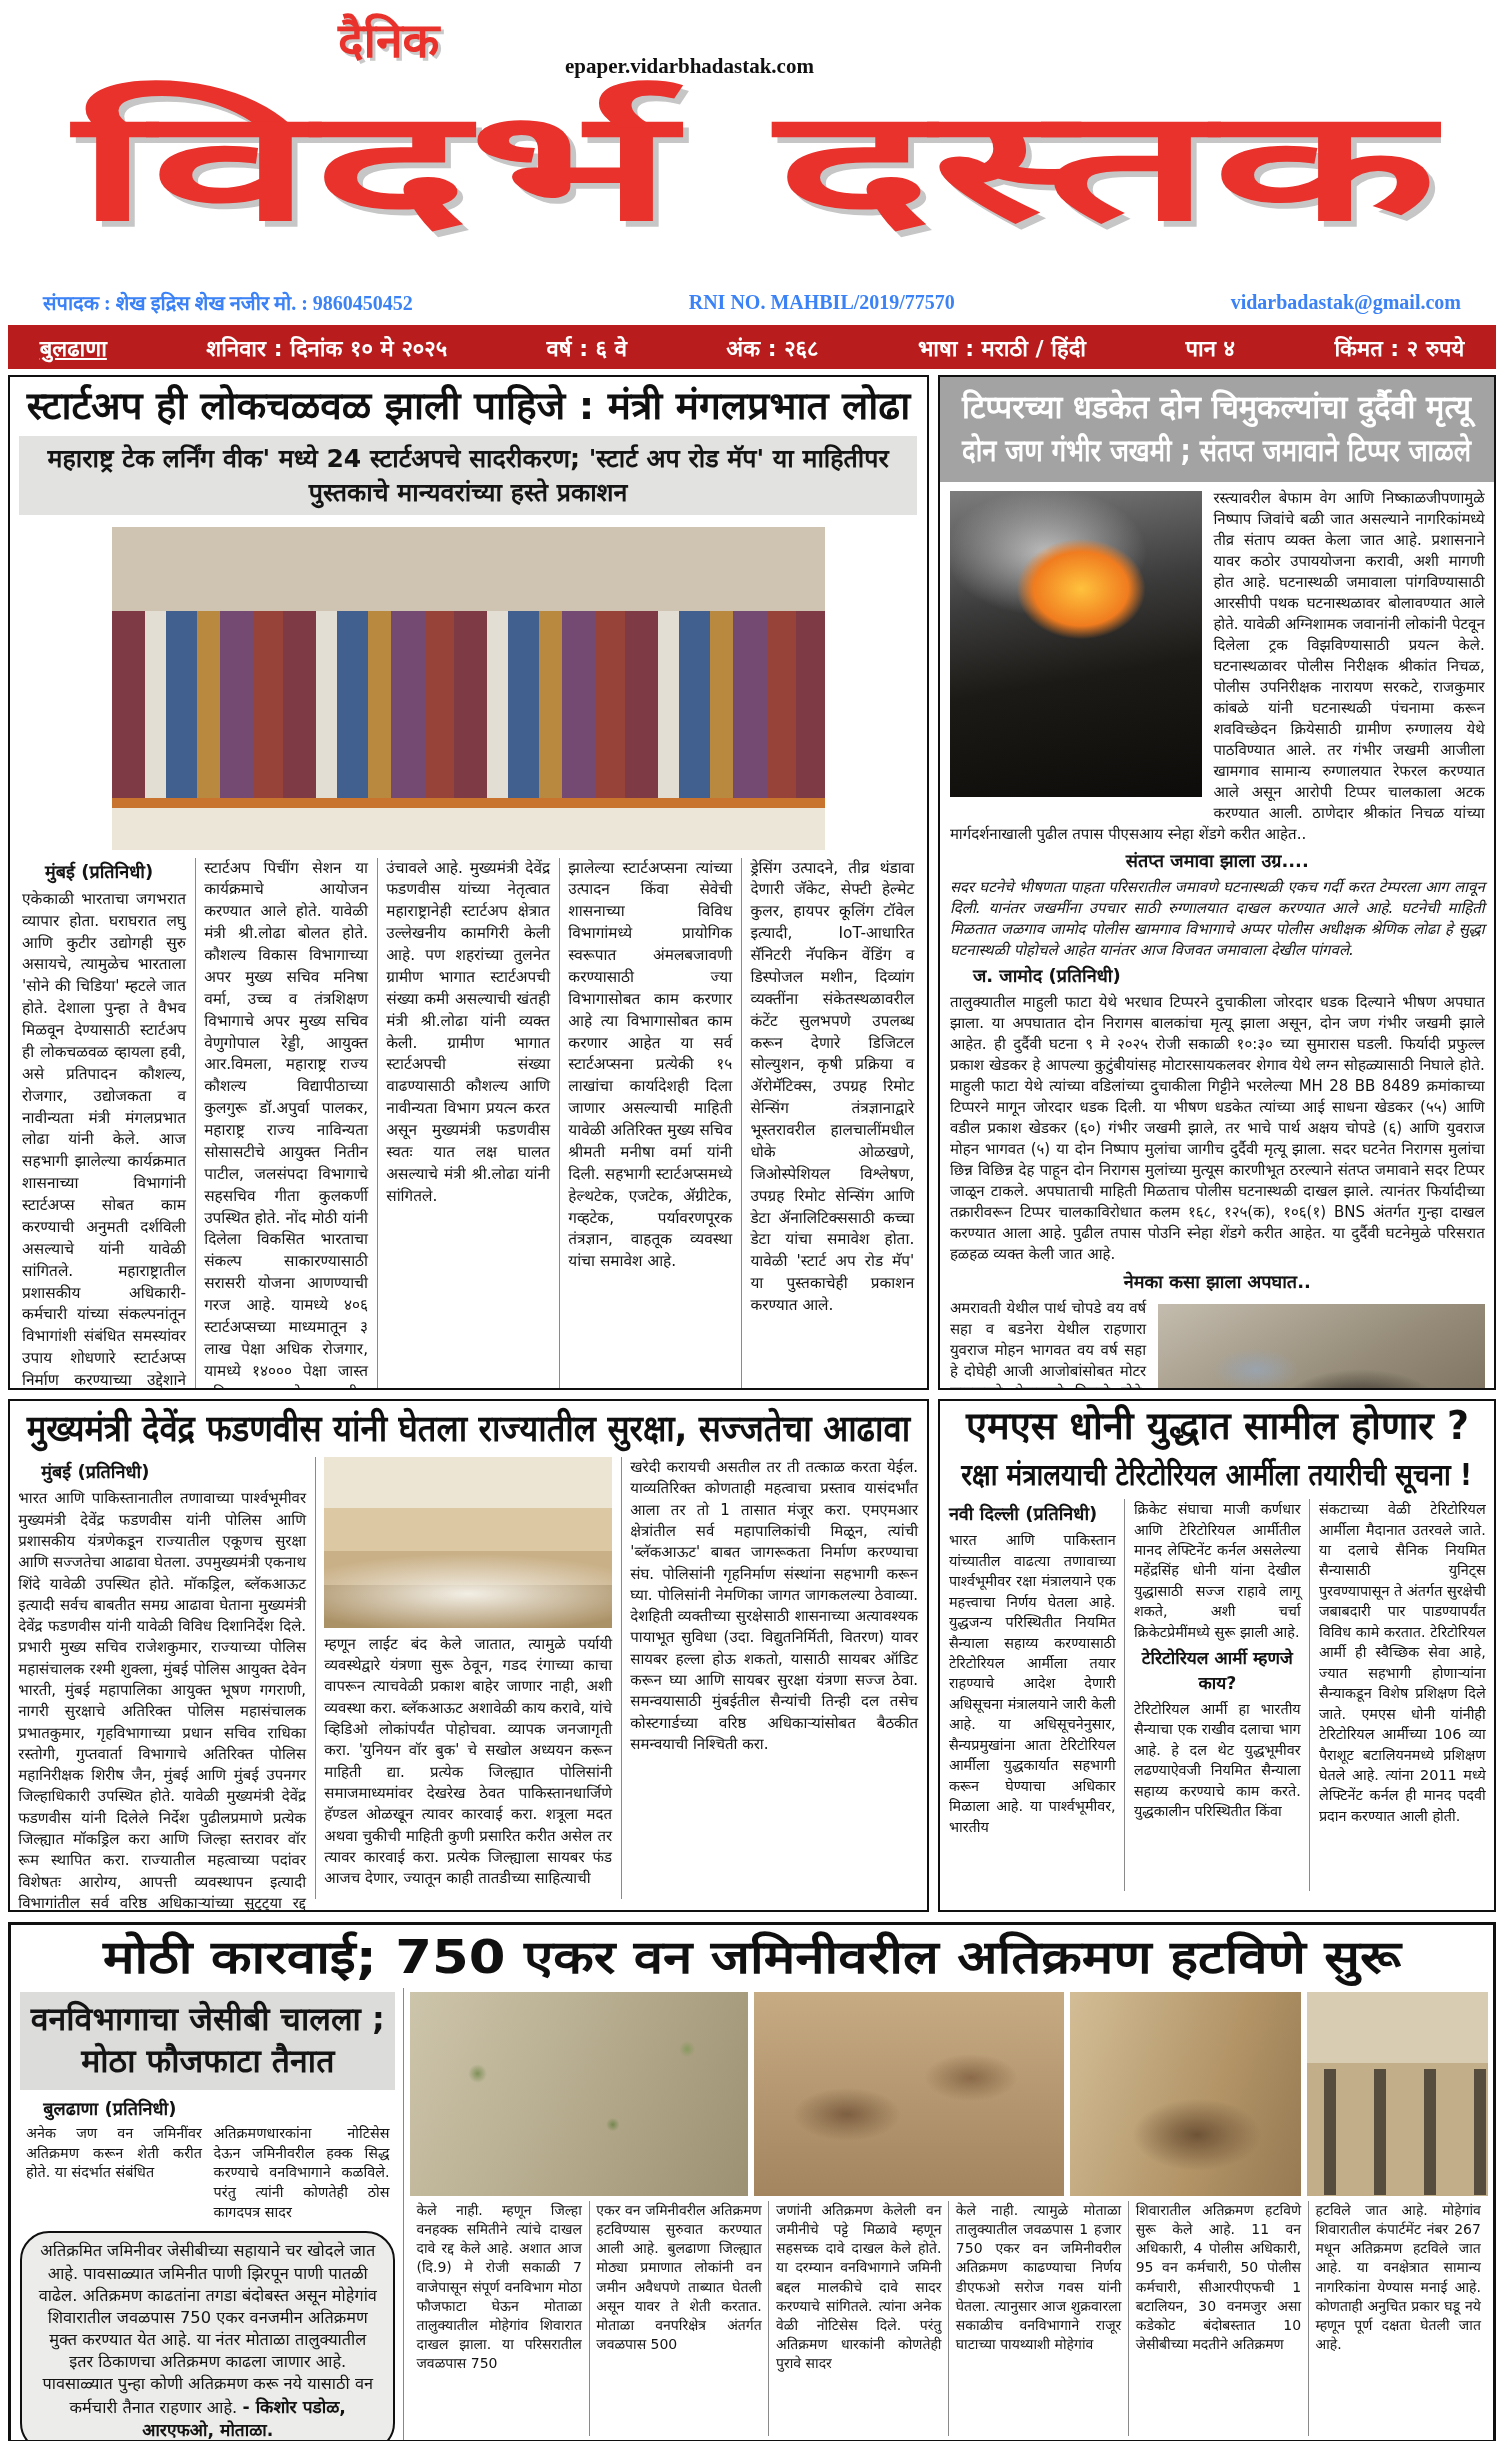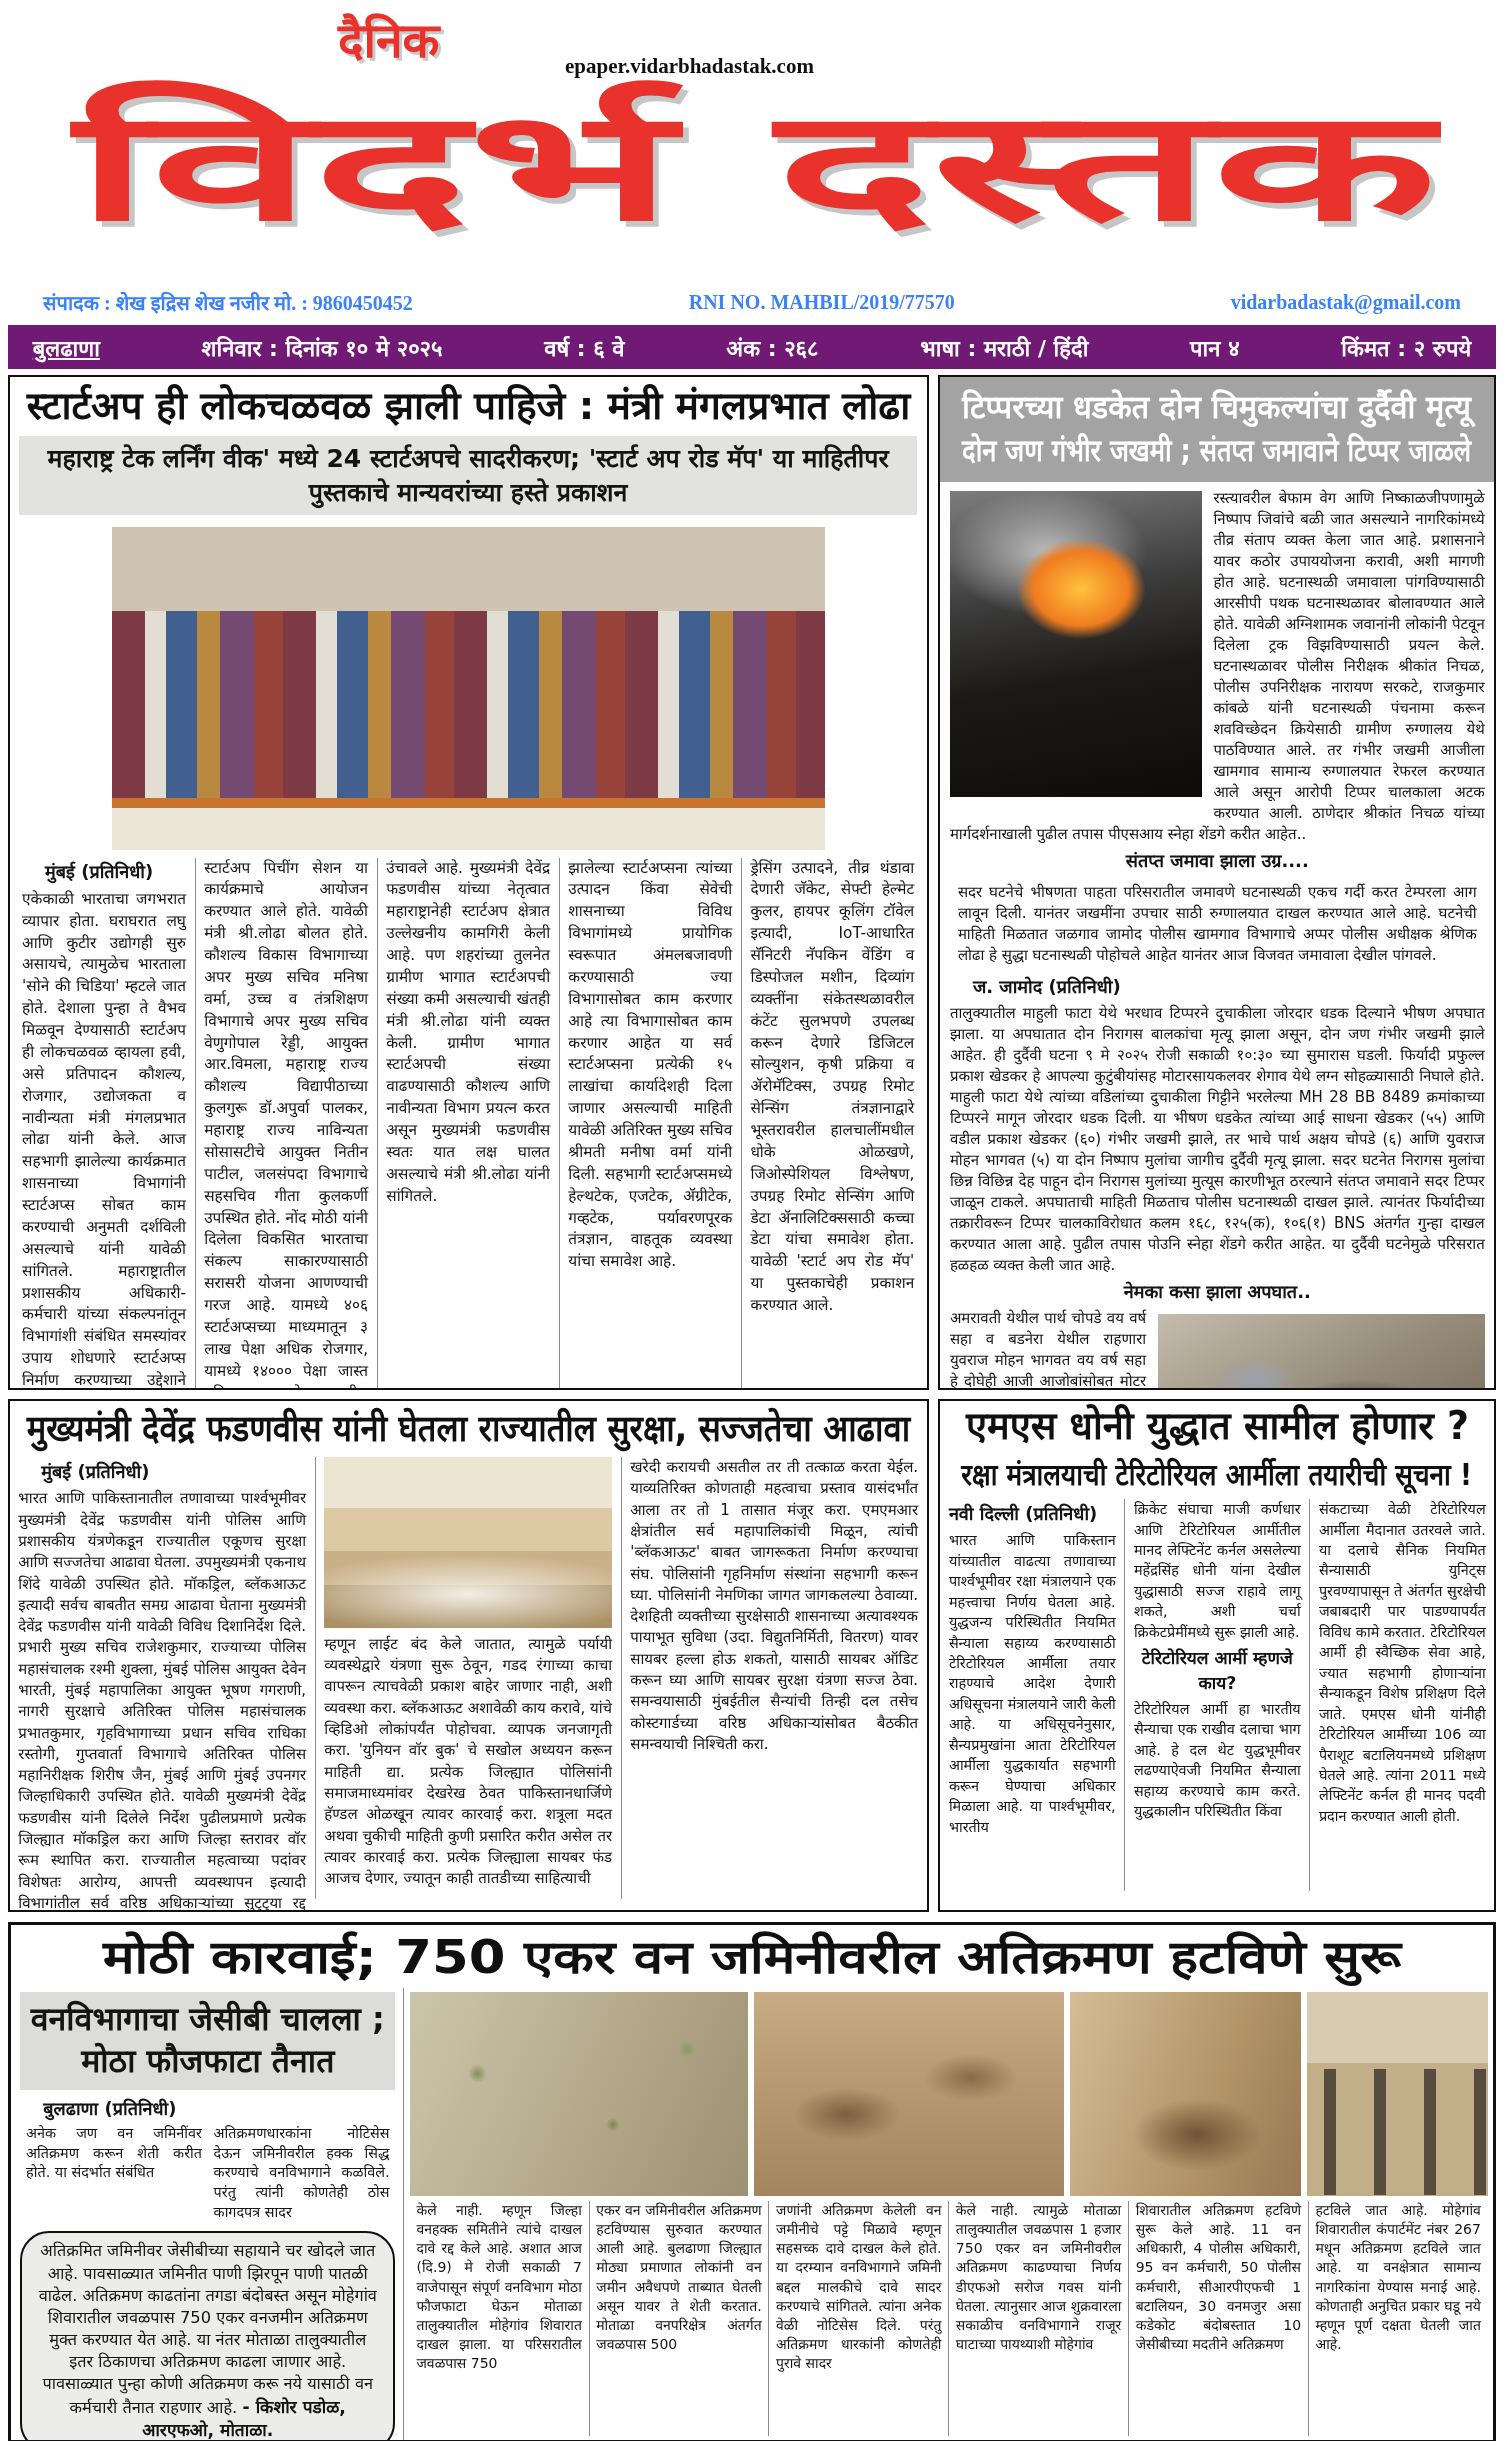--- a/index.html
+++ b/index.html
@@ -7,21 +7,21 @@
   .page{width:1504px;min-height:2441px;position:relative;background:#fff;overflow:hidden;}
 
   
   .masthead{position:relative;height:284px;}
   .mh-daily{position:absolute;left:338px;top:5.8px;color:#e8322b;font-weight:bold;font-size:48px;text-shadow:2.9px 2.9px 0 #c9c9c9;}
   .mh-title-svg{position:absolute;left:67px;top:38px;}
   .mh-url{position:absolute;left:565px;top:54px;font-family:"Liberation Serif",serif;font-weight:bold;font-size:21px;color:#111;}
   .editor-row{display:flex;justify-content:space-between;align-items:center;padding:0 43px;height:37px;font-family:"Liberation Serif",serif;font-weight:bold;font-size:20px;color:#3b82f6;}
 
   
-  .infobar{margin:3.8px 7.7px 0 7.7px;background:#701a75;color:#fff;display:flex;justify-content:space-between;align-items:center;padding:0 25px;height:44px;font-weight:bold;font-size:22px;}
+  .infobar{margin:3.8px 7.7px 0 7.7px;background:#b91c1c;color:#fff;display:flex;justify-content:space-between;align-items:center;padding:0 32px;height:44px;font-weight:bold;font-size:22px;}
   .infobar .ib:first-child{text-decoration:underline;}
 
   
   .content{padding:5.8px 7.7px 0 7.7px;}
   .row{display:flex;gap:9.6px;align-items:stretch;}
   .box{border:2.9px solid #101010;background:#fff;overflow:hidden;}
   .hl-svg{display:block;margin:0 auto;}
   .subband{background:#e2e2e0;margin:3.8px 9.6px;padding:5.8px 25px;font-weight:bold;font-size:25px;text-align:center;line-height:1.35;}
   .byline{font-weight:bold;font-size:18px;text-indent:23px;margin:1.9px 0 3.8px 0;}
   .jtext{text-align:justify;}
@@ -158,21 +158,21 @@
         <div class="blackhead">
           <svg class="hl-svg" width="519" height="88" viewBox="0 0 540 92">
             <text x="3" y="36" font-size="33" font-weight="bold" font-family="DejaVu Sans, sans-serif" fill="#ffffff" textLength="532" lengthAdjust="spacingAndGlyphs">टिप्परच्या धडकेत दोन चिमुकल्यांचा दुर्दैवी मृत्यू</text>
             <text x="3" y="80" font-size="32" font-weight="bold" font-family="DejaVu Sans, sans-serif" fill="#ffffff" textLength="532" lengthAdjust="spacingAndGlyphs">दोन जण गंभीर जखमी ; संतप्त जमावाने टिप्पर जाळले</text>
           </svg>
         </div>
         <div class="tipper-body jtext">
           <div class="photo photo-fire"></div>
           <p style="margin:0;">रस्त्यावरील बेफाम वेग आणि निष्काळजीपणामुळे निष्पाप जिवांचे बळी जात असल्याने नागरिकांमध्ये तीव्र संताप व्यक्त केला जात आहे. प्रशासनाने यावर कठोर उपाययोजना करावी, अशी मागणी होत आहे. घटनास्थळी जमावाला पांगविण्यासाठी आरसीपी पथक घटनास्थळावर बोलावण्यात आले होते. यावेळी अग्निशामक जवानांनी लोकांनी पेटवून दिलेला ट्रक विझविण्यासाठी प्रयत्न केले. घटनास्थळावर पोलीस निरीक्षक श्रीकांत निचळ, पोलीस उपनिरीक्षक नारायण सरकटे, राजकुमार कांबळे यांनी घटनास्थळी पंचनामा करून शवविच्छेदन क्रियेसाठी ग्रामीण रुग्णालय येथे पाठविण्यात आले. तर गंभीर जखमी आजीला खामगाव सामान्य रुग्णालयात रेफरल करण्यात आले असून आरोपी टिप्पर चालकाला अटक करण्यात आली. ठाणेदार श्रीकांत निचळ यांच्या मार्गदर्शनाखाली पुढील तपास पीएसआय स्नेहा शेंडगे करीत आहेत..</p>
           <div class="midhead">संतप्त जमावा झाला उग्र....</div>
-          <p style="margin:8px;">सदर घटनेचे भीषणता पाहता परिसरातील जमावणे घटनास्थळी एकच गर्दी करत टेम्परला आग लावून दिली. यानंतर जखमींना उपचार साठी रुग्णालयात दाखल करण्यात आले आहे. घटनेची माहिती मिळतात जळगाव जामोद पोलीस खामगाव विभागाचे अप्पर पोलीस अधीक्षक श्रेणिक लोढा हे सुद्धा घटनास्थळी पोहोचले आहेत यानंतर आज विजवत जमावाला देखील पांगवले.</p>
+          <p style="margin:0;font-style:italic;">सदर घटनेचे भीषणता पाहता परिसरातील जमावणे घटनास्थळी एकच गर्दी करत टेम्परला आग लावून दिली. यानंतर जखमींना उपचार साठी रुग्णालयात दाखल करण्यात आले आहे. घटनेची माहिती मिळतात जळगाव जामोद पोलीस खामगाव विभागाचे अप्पर पोलीस अधीक्षक श्रेणिक लोढा हे सुद्धा घटनास्थळी पोहोचले आहेत यानंतर आज विजवत जमावाला देखील पांगवले.</p>
           <div class="byline">ज. जामोद (प्रतिनिधी)</div>
           <p style="margin:0;">तालुक्यातील माहुली फाटा येथे भरधाव टिप्परने दुचाकीला जोरदार धडक दिल्याने भीषण अपघात झाला. या अपघातात दोन निरागस बालकांचा मृत्यू झाला असून, दोन जण गंभीर जखमी झाले आहेत. ही दुर्दैवी घटना ९ मे २०२५ रोजी सकाळी १०:३० च्या सुमारास घडली. फिर्यादी प्रफुल्ल प्रकाश खेडकर हे आपल्या कुटुंबीयांसह मोटारसायकलवर शेगाव येथे लग्न सोहळ्यासाठी निघाले होते. माहुली फाटा येथे त्यांच्या वडिलांच्या दुचाकीला गिट्टीने भरलेल्या MH 28 BB 8489 क्रमांकाच्या टिप्परने मागून जोरदार धडक दिली. या भीषण धडकेत त्यांच्या आई साधना खेडकर (५५) आणि वडील प्रकाश खेडकर (६०) गंभीर जखमी झाले, तर भाचे पार्थ अक्षय चोपडे (६) आणि युवराज मोहन भागवत (५) या दोन निष्पाप मुलांचा जागीच दुर्दैवी मृत्यू झाला. सदर घटनेत निरागस मुलांचा छिन्न विछिन्न देह पाहून दोन निरागस मुलांच्या मुत्यूस कारणीभूत ठरल्याने संतप्त जमावाने सदर टिप्पर जाळून टाकले. अपघाताची माहिती मिळताच पोलीस घटनास्थळी दाखल झाले. त्यानंतर फिर्यादीच्या तक्रारीवरून टिप्पर चालकाविरोधात कलम १६८, १२५(क), १०६(१) BNS अंतर्गत गुन्हा दाखल करण्यात आला आहे. पुढील तपास पोउनि स्नेहा शेंडगे करीत आहेत. या दुर्दैवी घटनेमुळे परिसरात हळहळ व्यक्त केली जात आहे.</p>
           <div class="midhead">नेमका कसा झाला अपघात..</div>
           <div class="photo photo-crash"></div>
           <p style="margin:0;">अमरावती येथील पार्थ चोपडे वय वर्ष सहा व बडनेरा येथील राहणारा युवराज मोहन भागवत वय वर्ष सहा हे दोघेही आजी आजोबांसोबत मोटर सायकलने शेगावकडे निघाले होते. दरम्यान माऊली फाटा येथे मागून भरधाव वेगाने येणाऱ्या टिप्परने मोटरसायकलला मागून जोरदार धडक देत चिरडले. धडक जोरदार असल्याने मोटरसायकल वरील चौघेजण रस्त्यावर फेकले गेले. या अपघातामध्ये दोन्ही नातवंडांचा जागीच आजी आजोबांच्या डोळ्यादेखत दुर्दैवी मृत्यू झाला तर आजी आणि आजोबा गंभीर जखमी झाले आहेत.</p>
         </div>
       </div>
     </div>
 
     <div class="row" style="margin-top:9.6px;">

